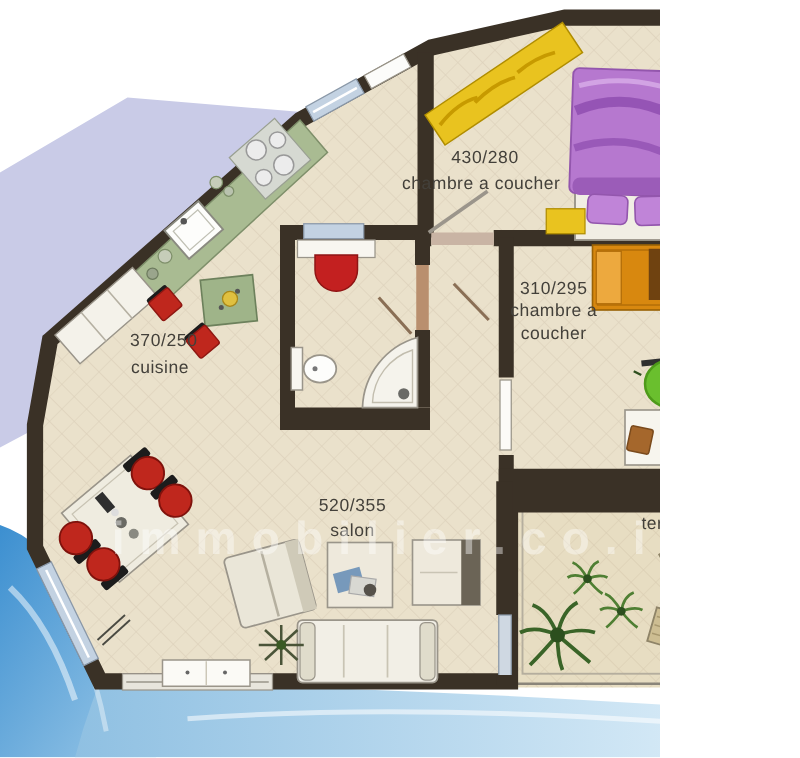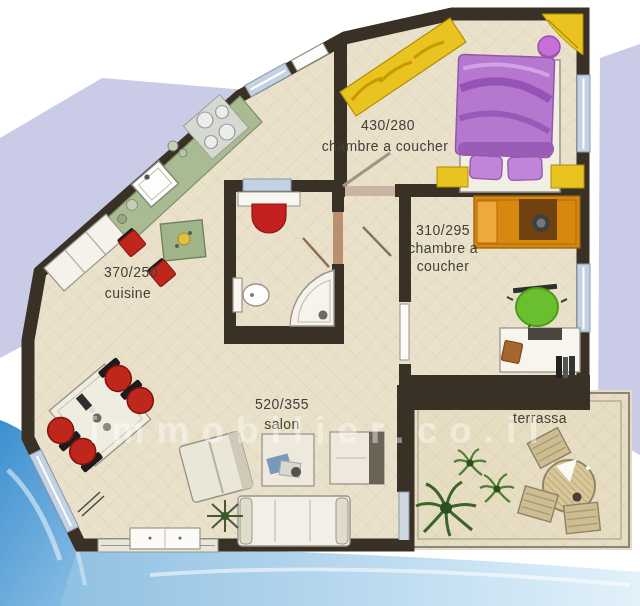--- a/index.html
+++ b/index.html
@@ -1,16 +1,16 @@
 <!DOCTYPE html>
 <html><head>
 <meta charset="utf-8">
 <style>
   html,body{margin:0;padding:0;background:#fff;}
-  .stage{position:relative;width:640px;height:606px;overflow:hidden;background:#fff;
+  .stage{position:relative;width:528px;height:606px;overflow:hidden;background:#fff;
          font-family:"Liberation Sans",sans-serif;}
   svg{display:block;}
   text{font-family:"Liberation Sans",sans-serif;fill:#43403a;}
   .dims{font-size:14px;letter-spacing:.5px;}
   .room-label{font-size:14px;letter-spacing:.4px;}
   .watermark{font-size:37px;font-weight:700;letter-spacing:12px;fill:#ffffff;opacity:.42;}
 </style>
 </head>
 <body>
 

